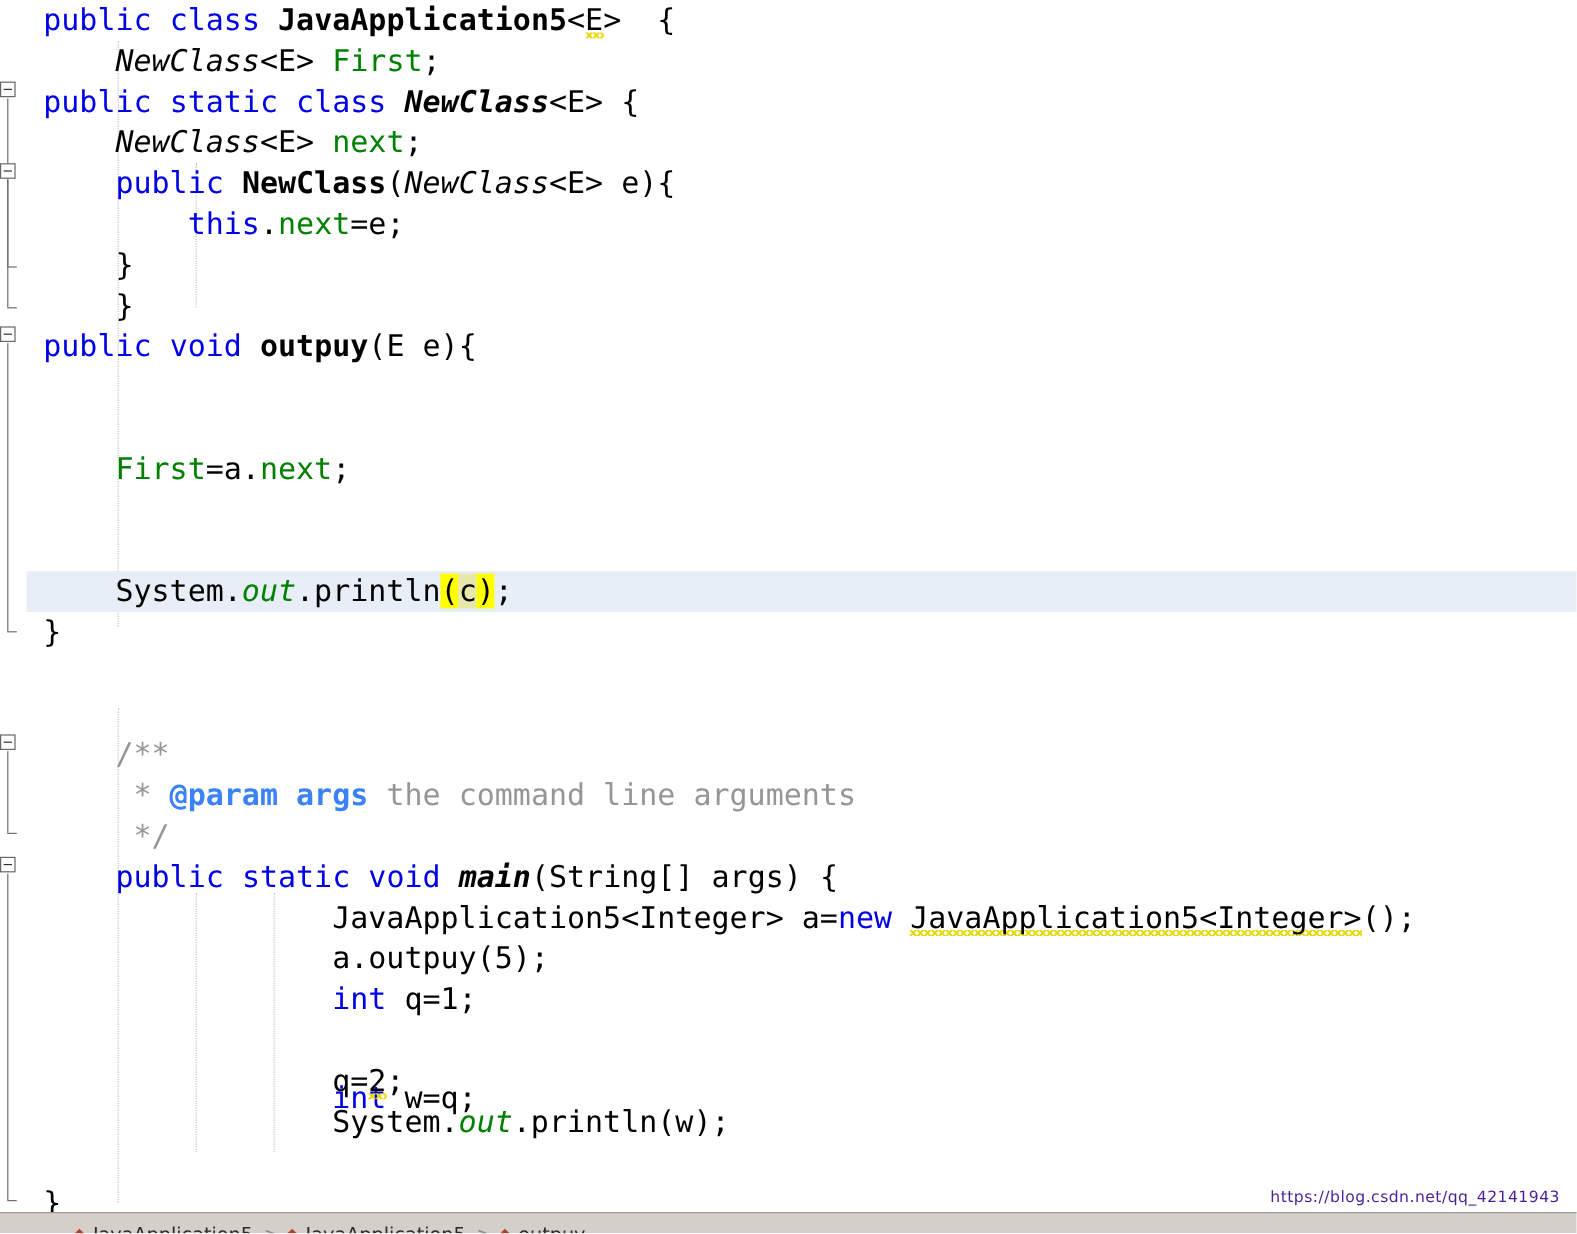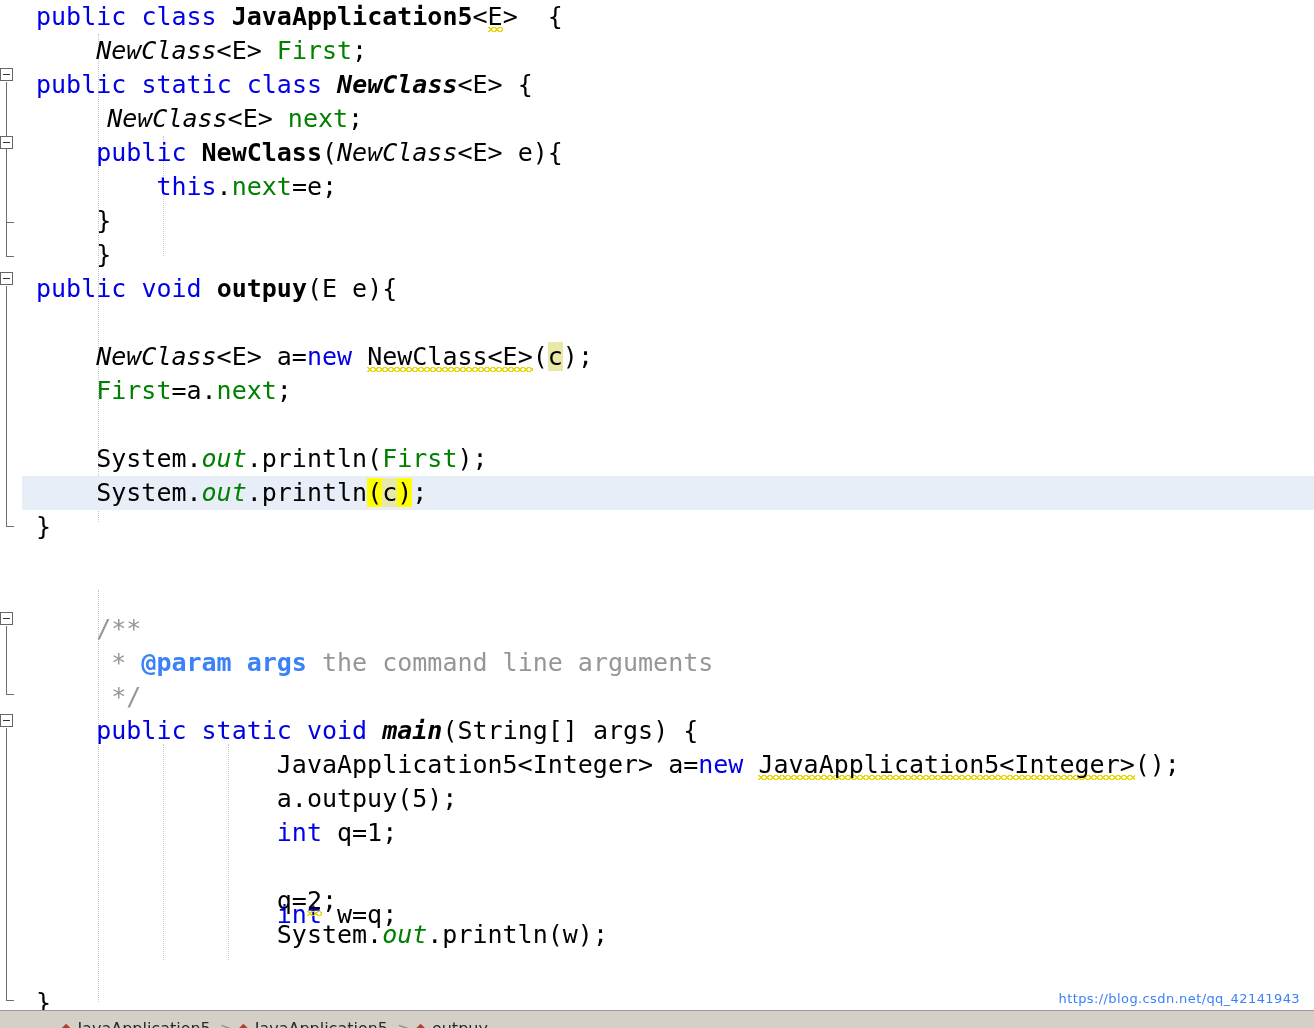--- a/index.html
+++ b/index.html
@@ -143,21 +143,21 @@
   .crumb-sep { color: #8a8a8a; padding: 0 4px; }
   .crumb-ico { color: #b04030; }
 
   
   #watermark {
     position: absolute;
     right: 14px;
     bottom: 22px;
     font-family: "DejaVu Sans", sans-serif;
     font-size: 13px;
-    color: #3b82f6;
+    color: #4c1d95;
     letter-spacing: 0.4px;
     z-index: 5;
     user-select: none;
   }
 </style>
 </head>
 <body>
 
 <div id="editor-window">
 
@@ -184,29 +184,27 @@
       <div class="indent-guide" style="left: 98px; top: 590px; height: 412px;"></div>
       <div class="indent-guide" style="left: 163px; top: 136px; height: 120px;"></div>
       <div class="indent-guide" style="left: 163px; top: 744px; height: 216px;"></div>
       <div class="indent-guide" style="left: 228px; top: 744px; height: 216px;"></div>
     </div>
 
   <div id="code-surface">
       <div class="code-line" style="top: 0px; left: 36px;"><span class="kw">public</span><span class="plain"> </span><span class="kw">class</span><span class="plain"> </span><span class="bold">JavaApplication5</span><span class="plain">&lt;</span><span class="plain warn">E</span><span class="plain">&gt;  {</span></div>
       <div class="code-line" style="top: 34px; left: 96.2px;"><span class="cls">NewClass</span><span class="plain">&lt;E&gt; </span><span class="fld">First</span><span class="plain">;</span></div>
       <div class="code-line" style="top: 68px; left: 36px;"><span class="kw">public</span><span class="plain"> </span><span class="kw">static</span><span class="plain"> </span><span class="kw">class</span><span class="plain"> </span><span class="cls bold">NewClass</span><span class="plain">&lt;E&gt; {</span></div>
-      <div class="code-line" style="top: 102px; left: 96.2px; margin-left: 11px;"><span class="cls">NewClass</span><span class="plain">&lt;E&gt; </span><span class="fld">next</span><span class="plain">;</span></div>
+      <div class="code-line" style="top: 102px; left: 96.2px;"><span class="cls">NewClass</span><span class="plain">&lt;E&gt; </span><span class="fld">next</span><span class="plain">;</span></div>
       <div class="code-line" style="top: 136px; left: 96.2px;"><span class="kw">public</span><span class="plain"> </span><span class="bold">NewClass</span><span class="plain">(</span><span class="cls">NewClass</span><span class="plain">&lt;E&gt; e){</span></div>
       <div class="code-line" style="top: 170px; left: 156.4px;"><span class="kw">this</span><span class="plain">.</span><span class="fld">next</span><span class="plain">=e;</span></div>
       <div class="code-line" style="top: 204px; left: 96.2px;"><span class="plain">}</span></div>
       <div class="code-line" style="top: 238px; left: 96.2px;"><span class="plain">}</span></div>
       <div class="code-line" style="top: 272px; left: 36px;"><span class="kw">public</span><span class="plain"> </span><span class="kw">void</span><span class="plain"> </span><span class="bold">outpuy</span><span class="plain">(E e){</span></div>
-      <div class="code-line" style="top: 340px; left: 96.2px;"><span class="cls">NewClass</span><span class="plain">&lt;E&gt; a=</span><span class="kw">new</span><span class="plain"> </span><span class="plain warn">NewClass&lt;E&gt;</span><span class="plain">(</span><span class="plain hl-soft">c</span><span class="plain">);</span></div>
       <div class="code-line" style="top: 374px; left: 96.2px;"><span class="fld">First</span><span class="plain">=a.</span><span class="fld">next</span><span class="plain">;</span></div>
-      <div class="code-line" style="top: 442px; left: 96.2px;"><span class="plain">System.</span><span class="stat">out</span><span class="plain">.println(</span><span class="fld">First</span><span class="plain">);</span></div>
       <div class="caret-line" style="top: 476px;"></div>
       <div class="code-line" style="top: 476px; left: 96.2px;"><span class="plain">System.</span><span class="stat">out</span><span class="plain">.println</span><span class="plain hl-brk">(</span><span class="plain hl-soft">c</span><span class="plain hl-brk">)</span><span class="plain">;</span></div>
       <div class="code-line" style="top: 510px; left: 36px;"><span class="plain">}</span></div>
       <div class="code-line" style="top: 612px; left: 96.2px;"><span class="cmt">/**</span></div>
       <div class="code-line" style="top: 646px; left: 96.2px;"><span class="cmt"> * </span><span class="cmt-tag">@param</span><span class="cmt"> </span><span class="cmt-tag">args</span><span class="cmt"> the command line arguments</span></div>
       <div class="code-line" style="top: 680px; left: 96.2px;"><span class="cmt"> */</span></div>
       <div class="code-line" style="top: 714px; left: 96.2px;"><span class="kw">public</span><span class="plain"> </span><span class="kw">static</span><span class="plain"> </span><span class="kw">void</span><span class="plain"> </span><span class="cls bold">main</span><span class="plain">(String[] args) {</span></div>
       <div class="code-line" style="top: 748px; left: 276.8px;"><span class="plain">JavaApplication5&lt;Integer&gt; a=</span><span class="kw">new</span><span class="plain"> </span><span class="plain warn">JavaApplication5&lt;Integer&gt;</span><span class="plain">();</span></div>
       <div class="code-line" style="top: 782px; left: 276.8px;"><span class="plain">a.outpuy(5);</span></div>
       <div class="code-line" style="top: 816px; left: 276.8px;"><span class="kw">int</span><span class="plain"> q=1;</span></div>

